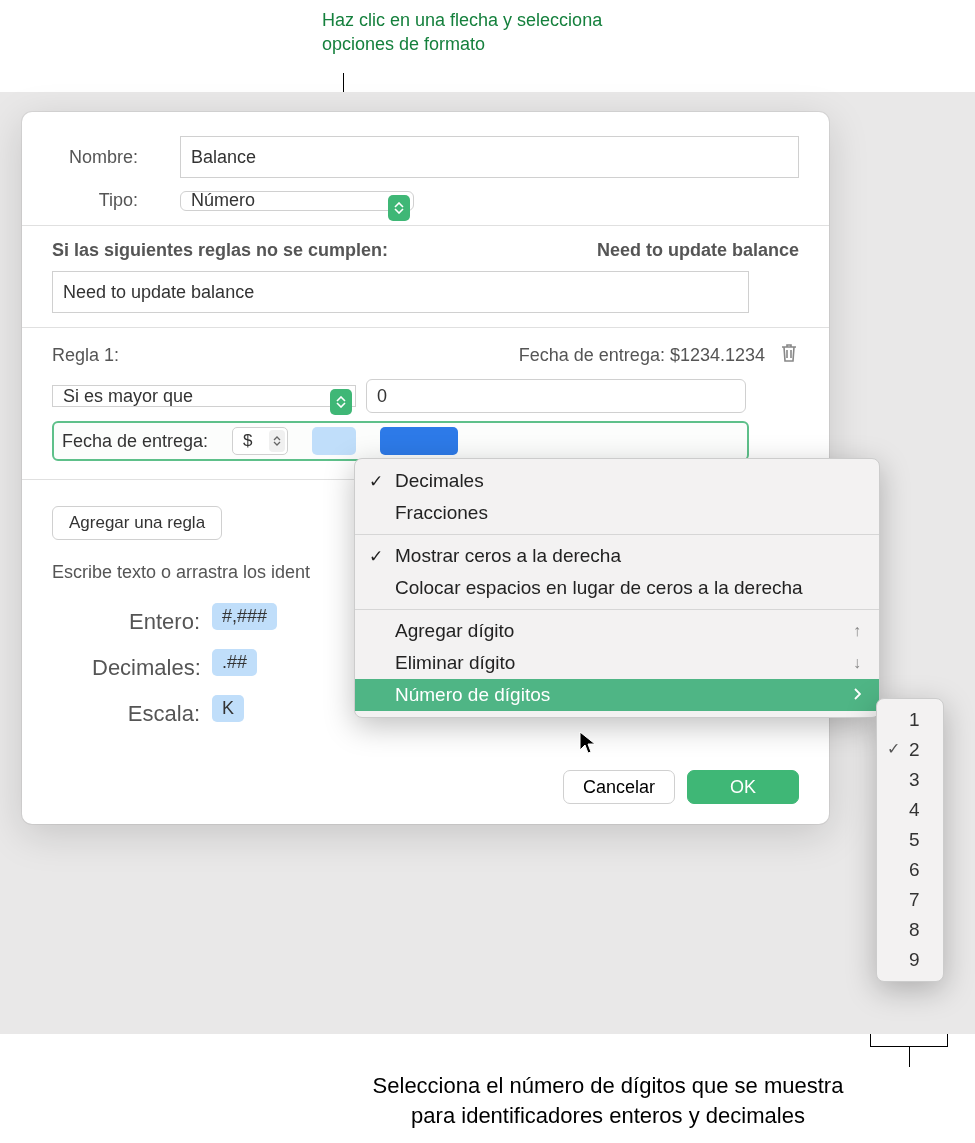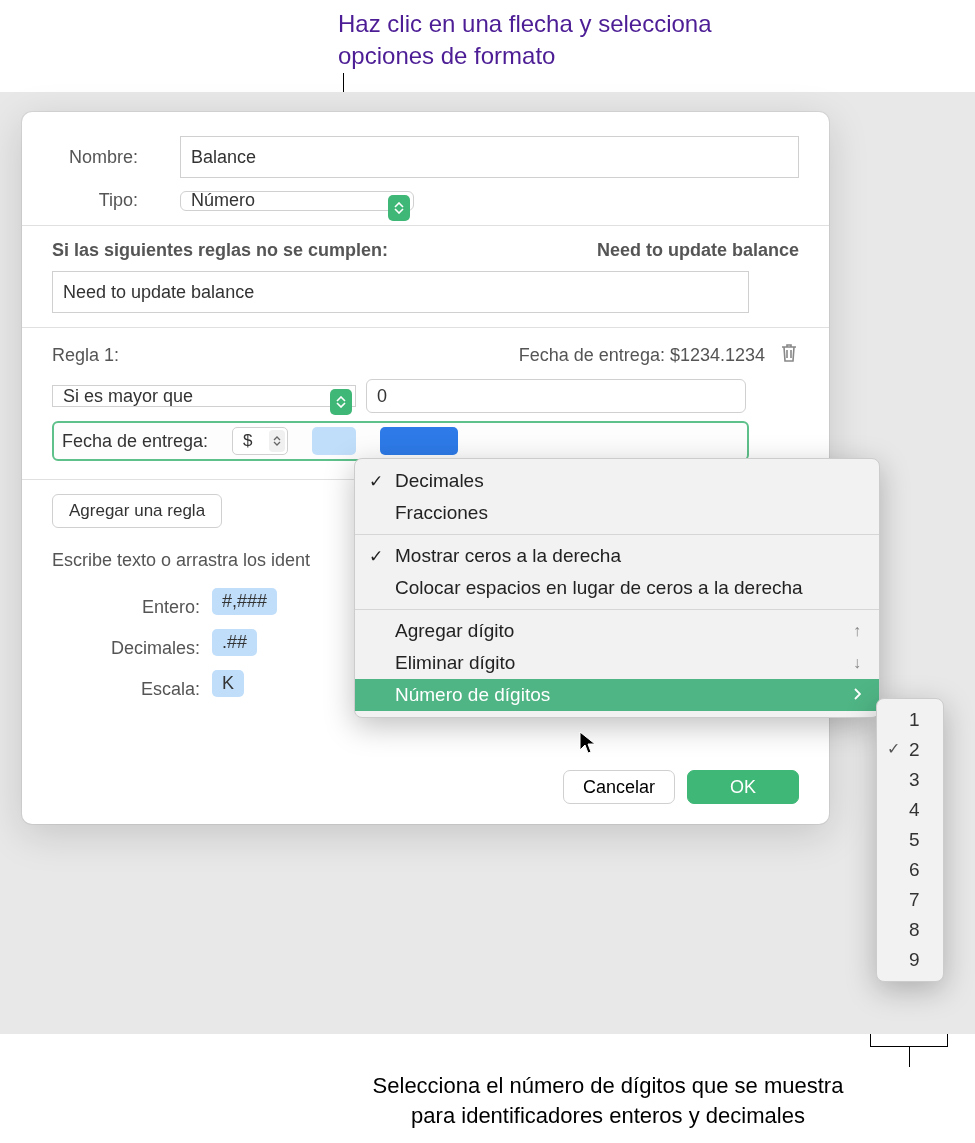--- a/index.html
+++ b/index.html
@@ -7,23 +7,23 @@
     font-family: -apple-system, "Helvetica Neue", Helvetica, Arial, sans-serif;
     background: #fff;
     width: 975px;
     height: 1143px;
     position: relative;
     overflow: hidden;
   }
   .annotation-top {
     position: absolute;
     top: 8px;
-    left: 338px;
-    font-size: 24px;
-    color: #4c1d95;
+    left: 322px;
+    font-size: 18px;
+    color: #15803d;
     line-height: 1.35;
   }
   .callout-line-top {
     position: absolute;
     left: 343px;
     top: 73px;
     width: 1px;
     height: 337px;
     background: #000;
   }
@@ -207,39 +207,40 @@
   }
   .add-rule-btn {
     height: 34px;
     border: 1px solid #d0d0d0;
     border-radius: 6px;
     background: #fff;
     padding: 0 16px;
     font-size: 17px;
     color: #333;
     cursor: pointer;
+    margin-top: 12px;
   }
   .drag-hint {
     font-size: 18px;
     color: #555;
     margin: 22px 0 14px 0;
   }
   .token-grid {
     margin-left: 40px;
   }
   .token-grid-row {
     display: flex;
     align-items: center;
     margin-bottom: 8px;
   }
   .token-grid-label {
     width: 120px;
     text-align: right;
     padding-right: 12px;
-    font-size: 18px;
+    font-size: 22px;
     color: #555;
     margin-top: 12px;
   }
   .token-sample {
     background: #c0defa;
     border-radius: 5px;
     padding: 3px 10px;
     font-size: 18px;
     color: #333;
   }

